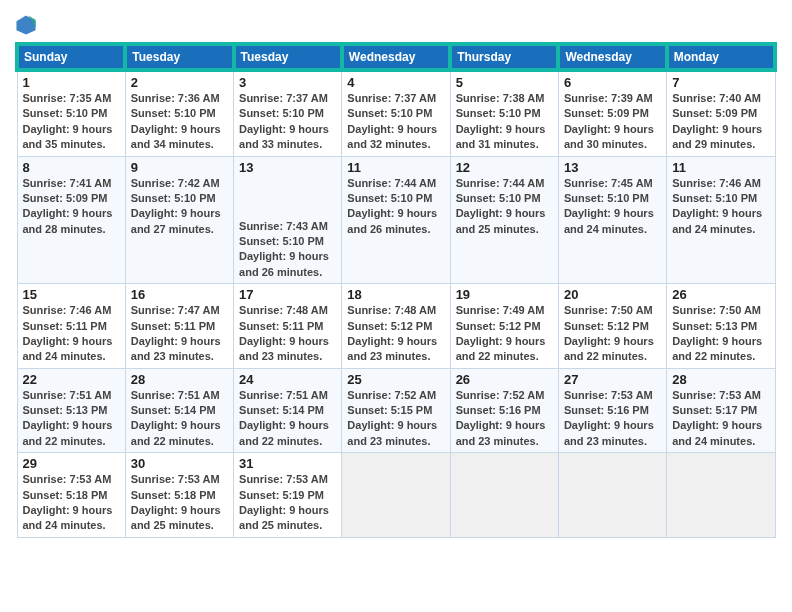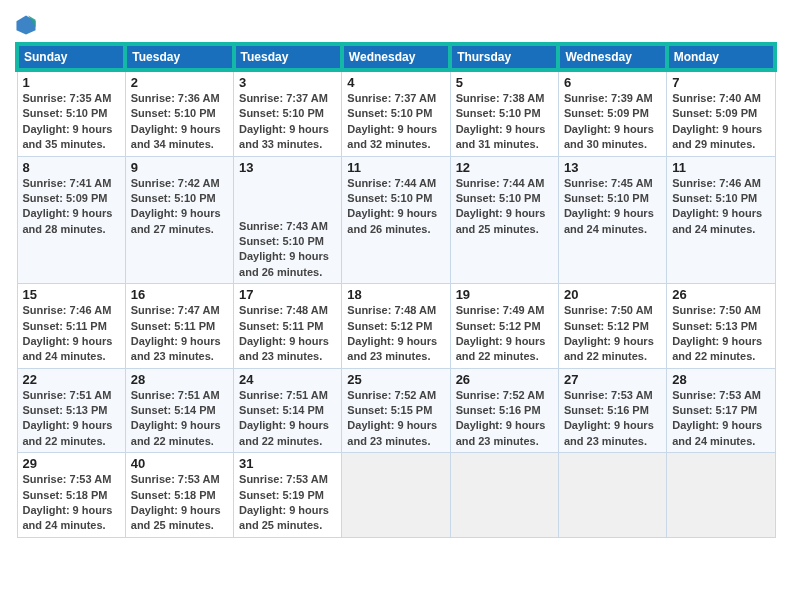--- a/index.html
+++ b/index.html
@@ -332,21 +332,21 @@
         </tr>
         <tr class="last-row">
           <td>
             <span class="day-number">29</span>
             <div class="day-info" style="white-space: pre-line;">Sunrise: 7:53 AM
 Sunset: 5:18 PM
 Daylight: 9 hours
 and 24 minutes.</div>
           </td>
           <td>
-            <span class="day-number">40</span>
+            <span class="day-number">30</span>
             <div class="day-info" style="white-space: pre-line;">Sunrise: 7:53 AM
 Sunset: 5:18 PM
 Daylight: 9 hours
 and 25 minutes.</div>
           </td>
           <td>
             <span class="day-number">31</span>
             <div class="day-info" style="white-space: pre-line;">Sunrise: 7:53 AM
 Sunset: 5:19 PM
 Daylight: 9 hours

